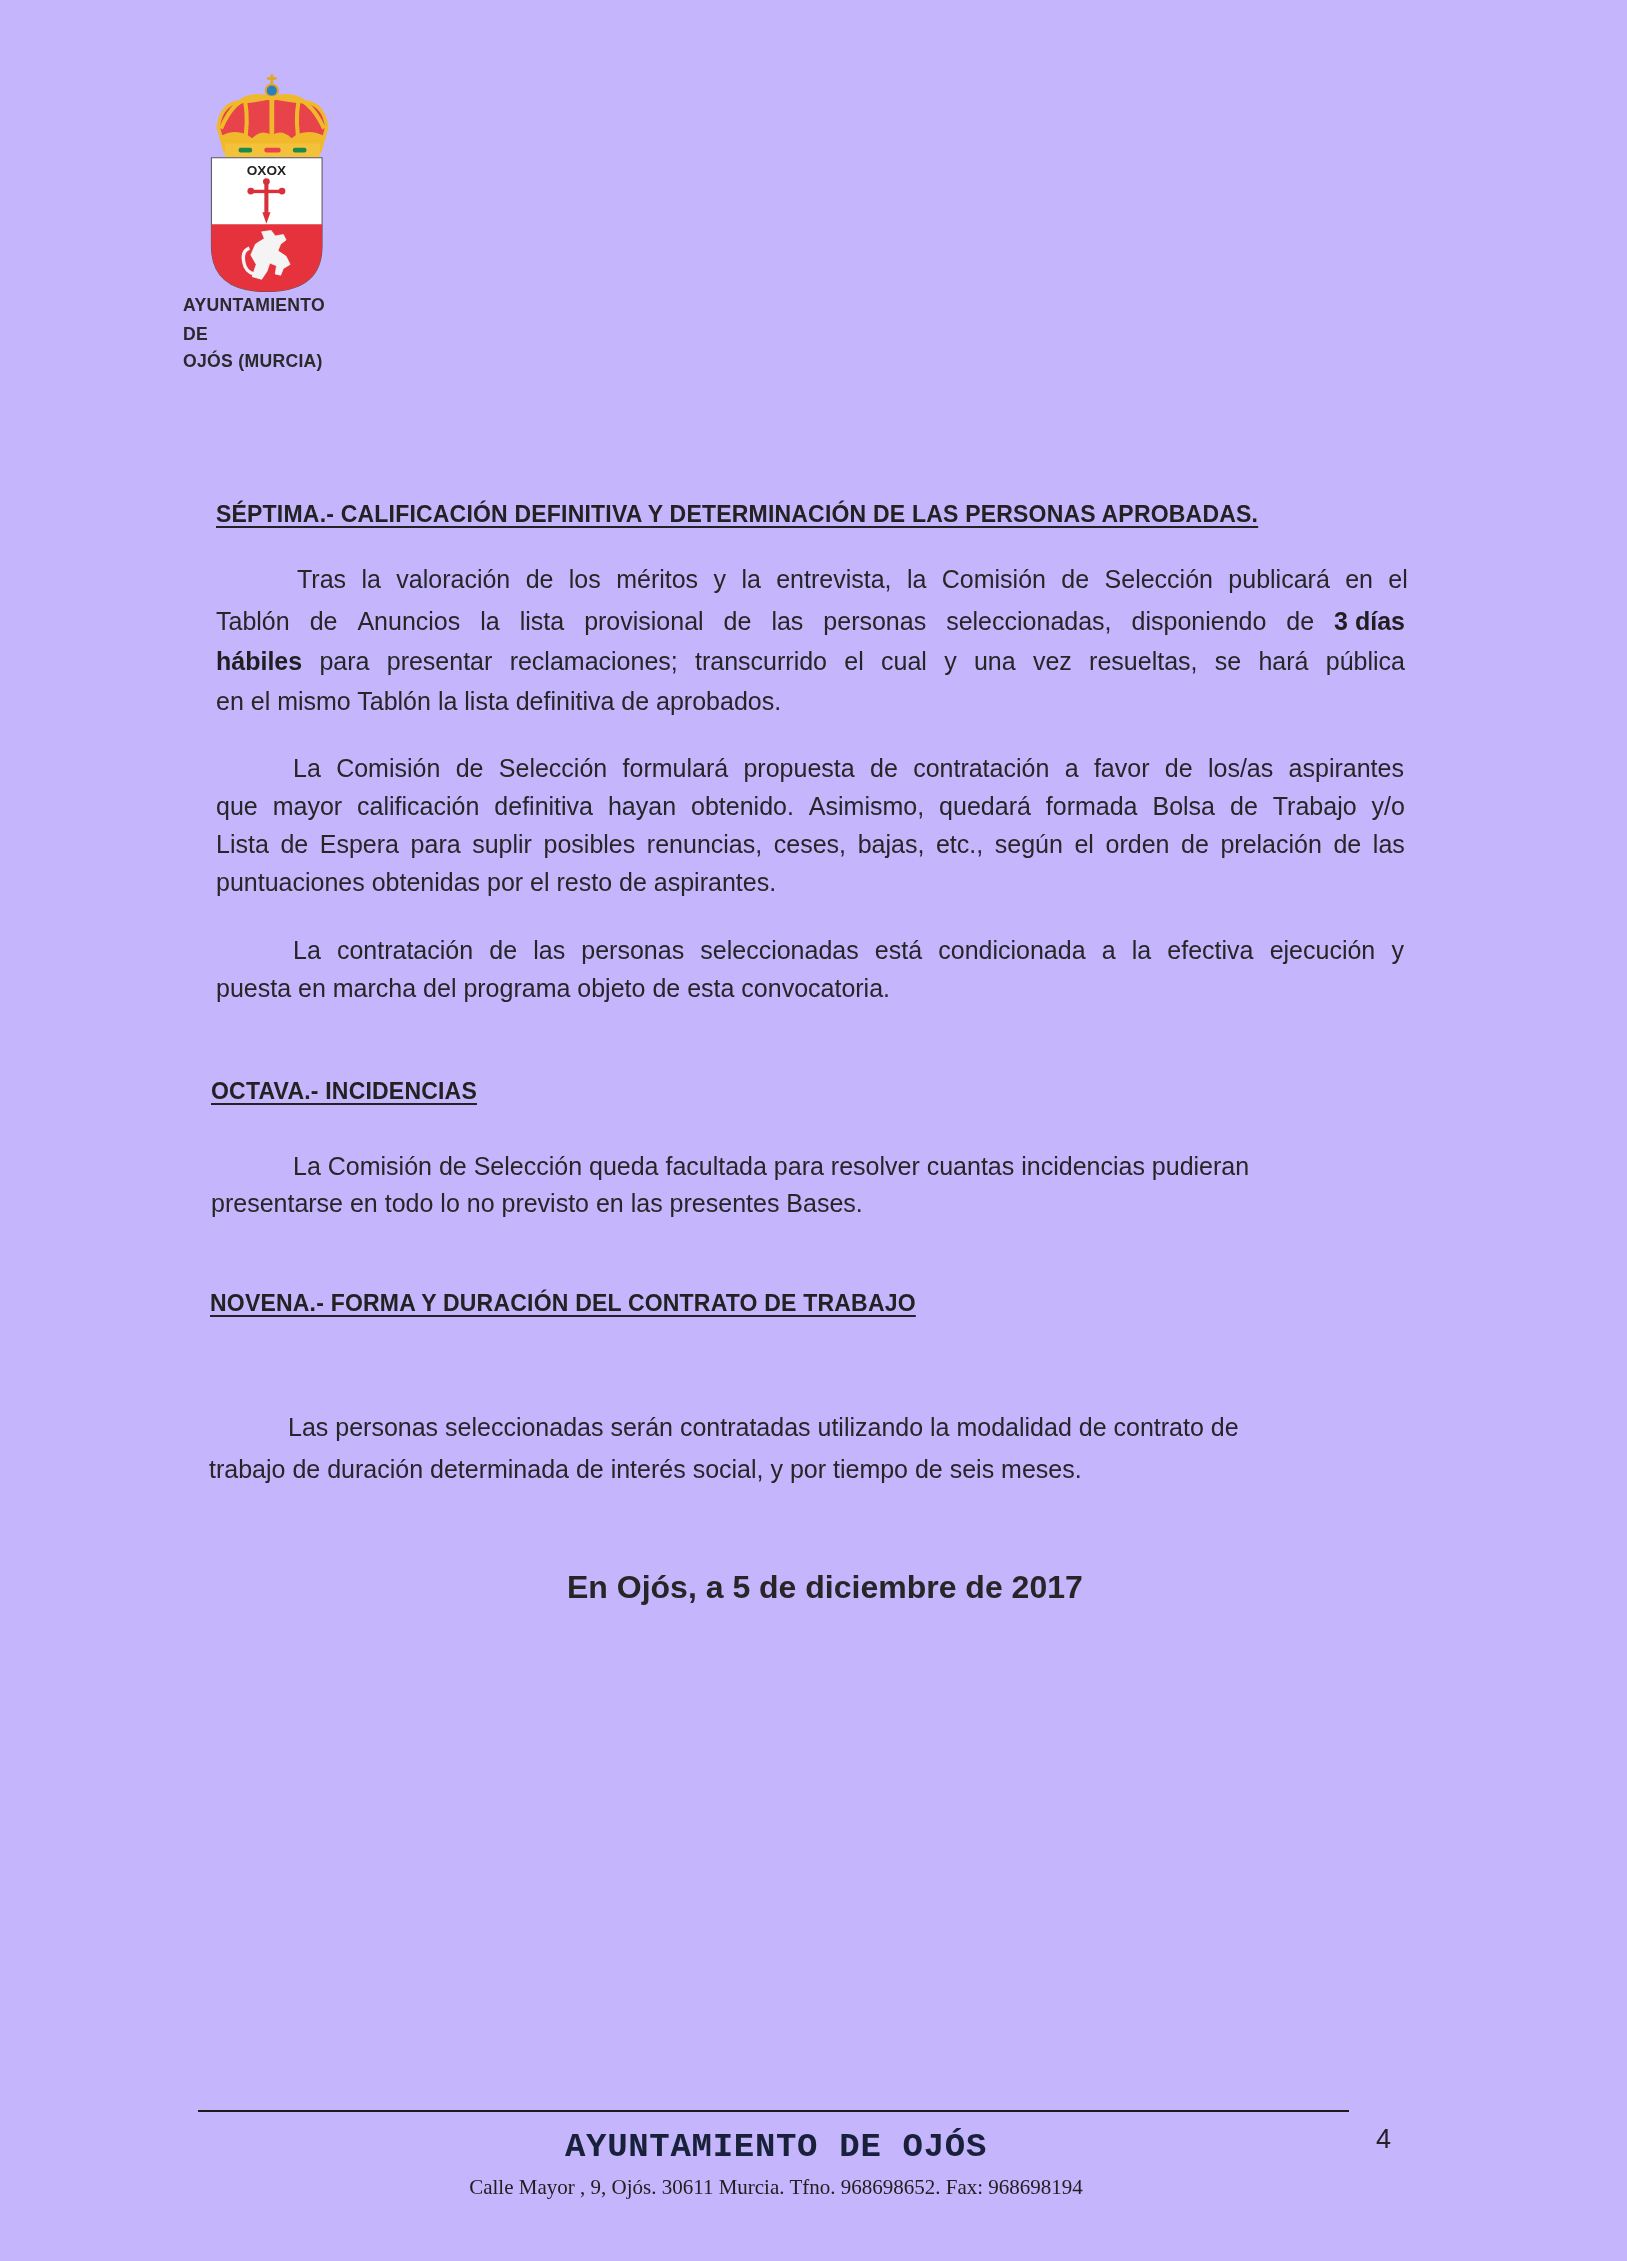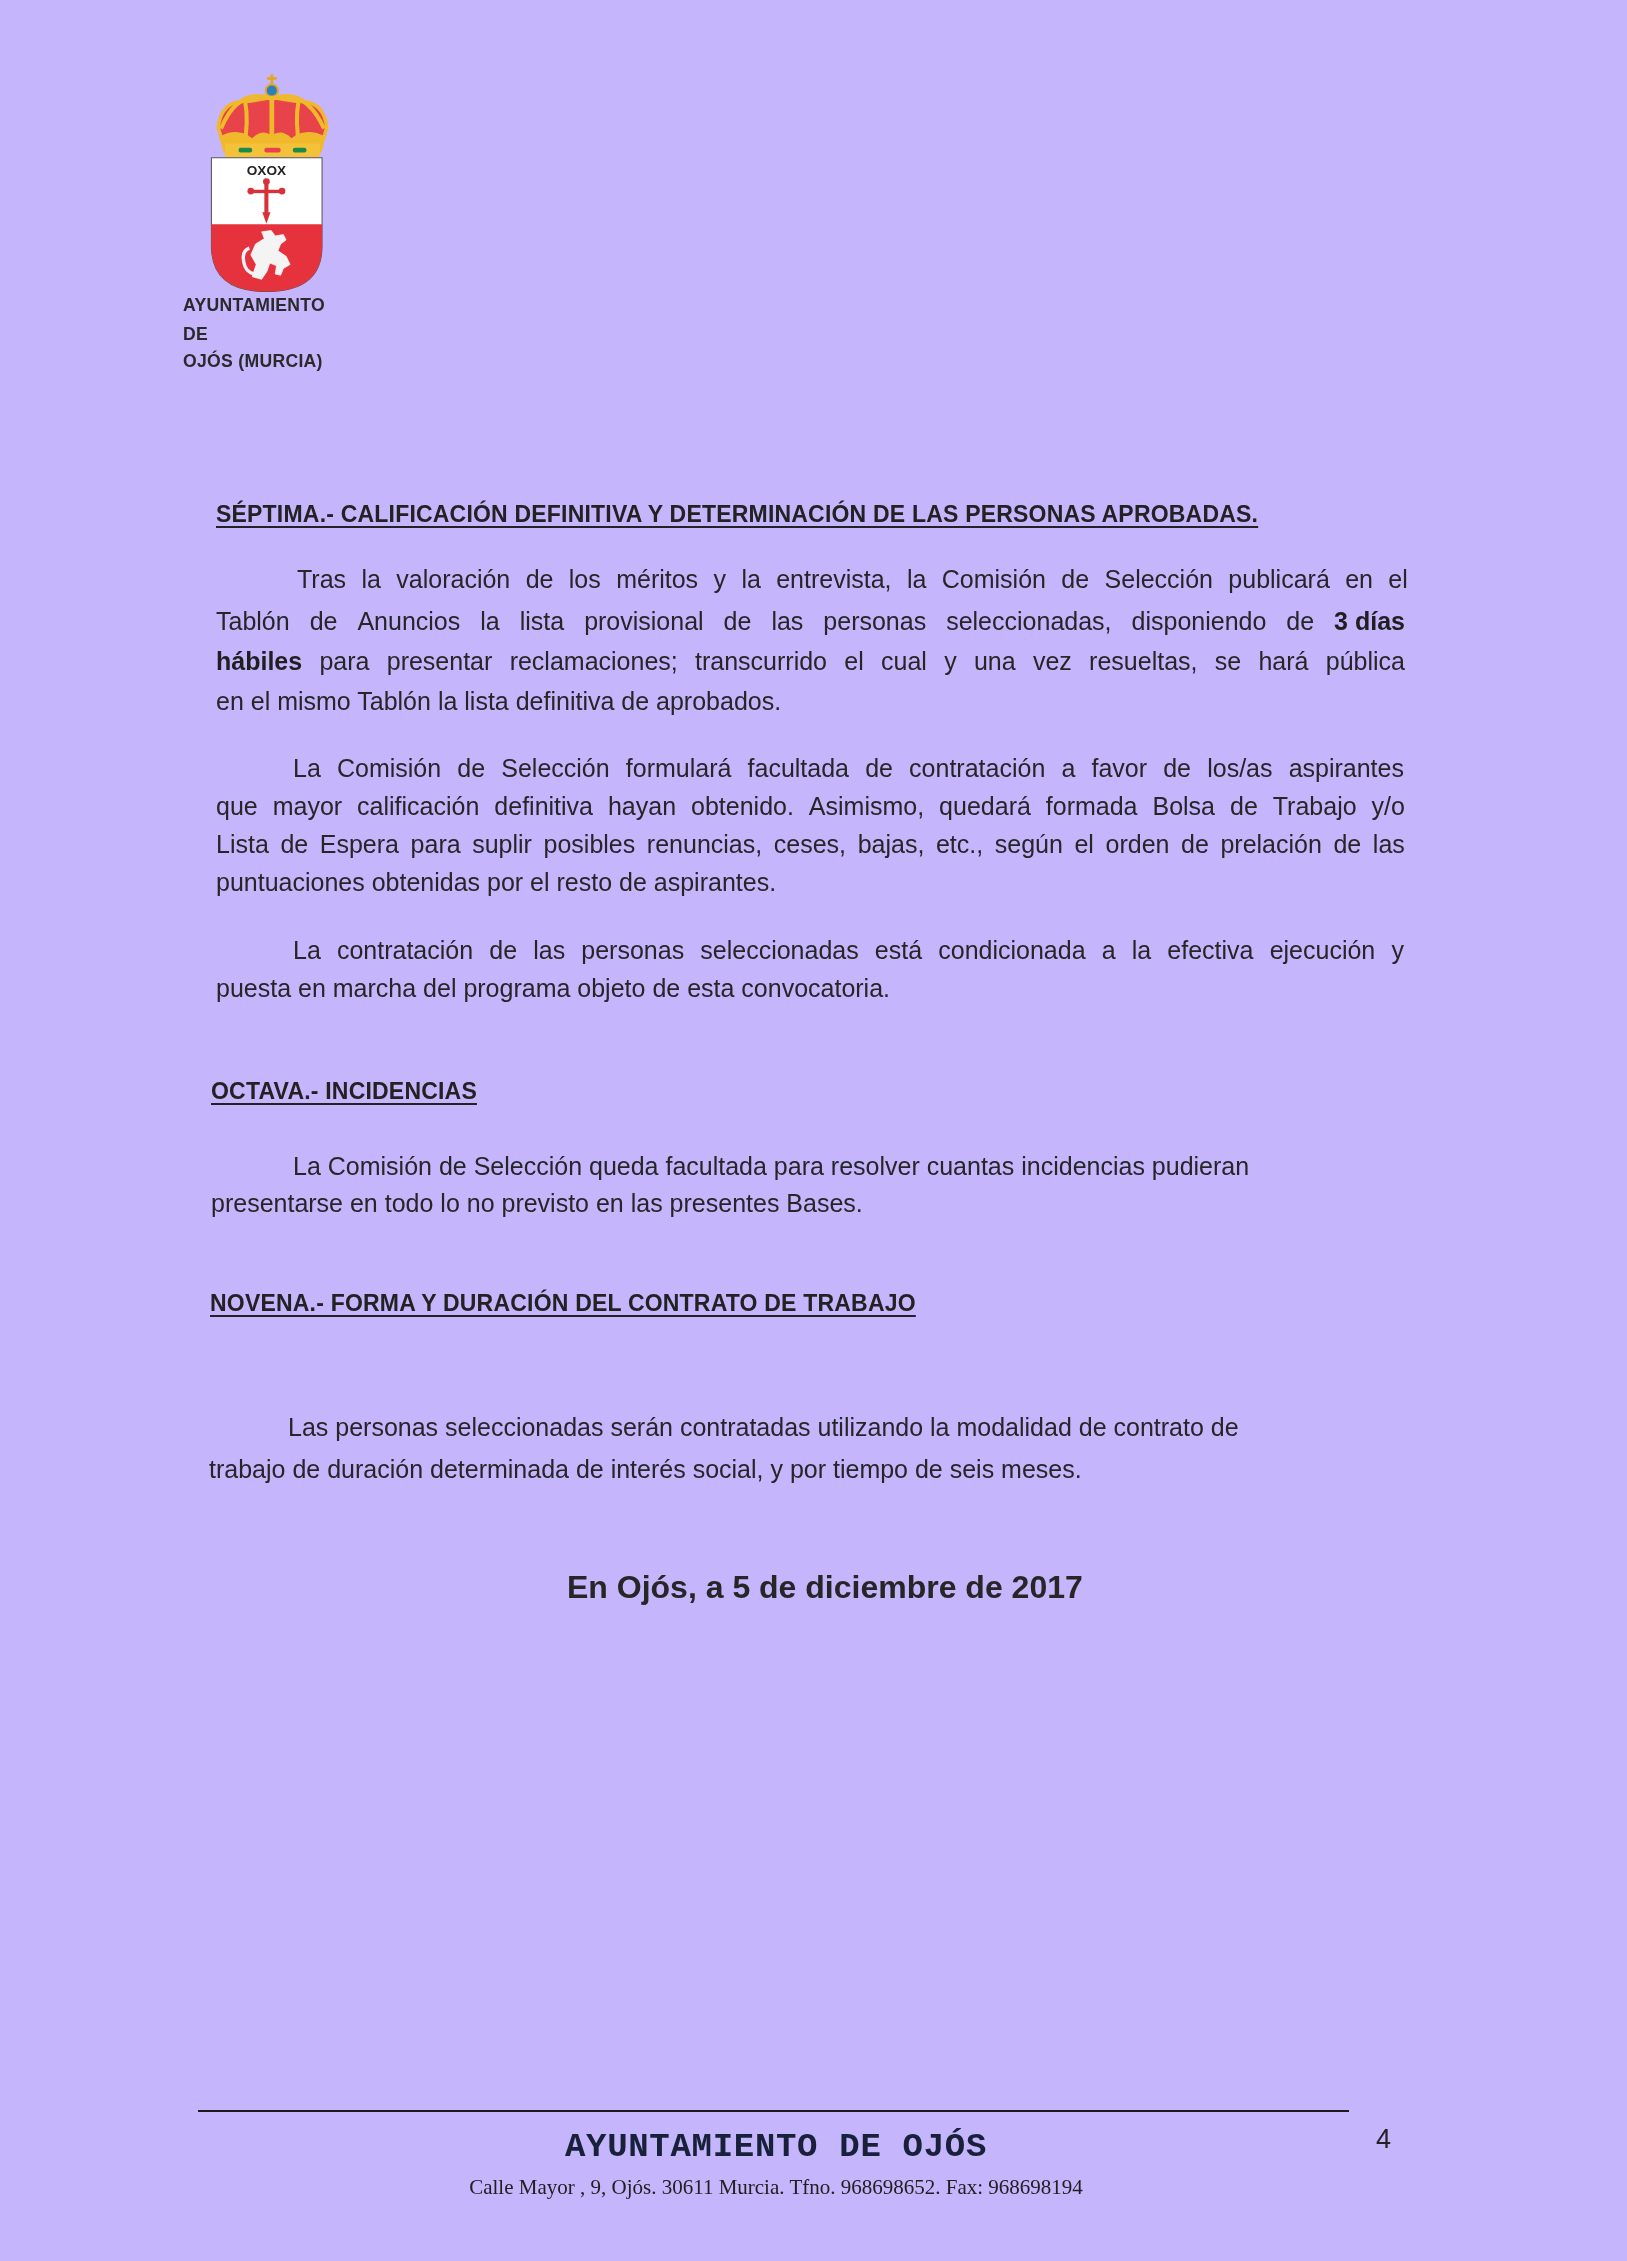--- a/index.html
+++ b/index.html
@@ -132,21 +132,21 @@
       <span>pública</span>
     </div>
   <div class="line" style="left:216px; top:689px;">en el mismo Tablón la lista definitiva de aprobados.</div>
 
   <div class="line just" style="left:293px; width:1111px; top:756px;">
       <span>La</span>
       <span>Comisión</span>
       <span>de</span>
       <span>Selección</span>
       <span>formulará</span>
-      <span>facultada</span>
+      <span>propuesta</span>
       <span>de</span>
       <span>contratación</span>
       <span>a</span>
       <span>favor</span>
       <span>de</span>
       <span>los/as</span>
       <span>aspirantes</span>
     </div>
   <div class="line just" style="left:216px; width:1189px; top:794px;">
       <span>que</span>

